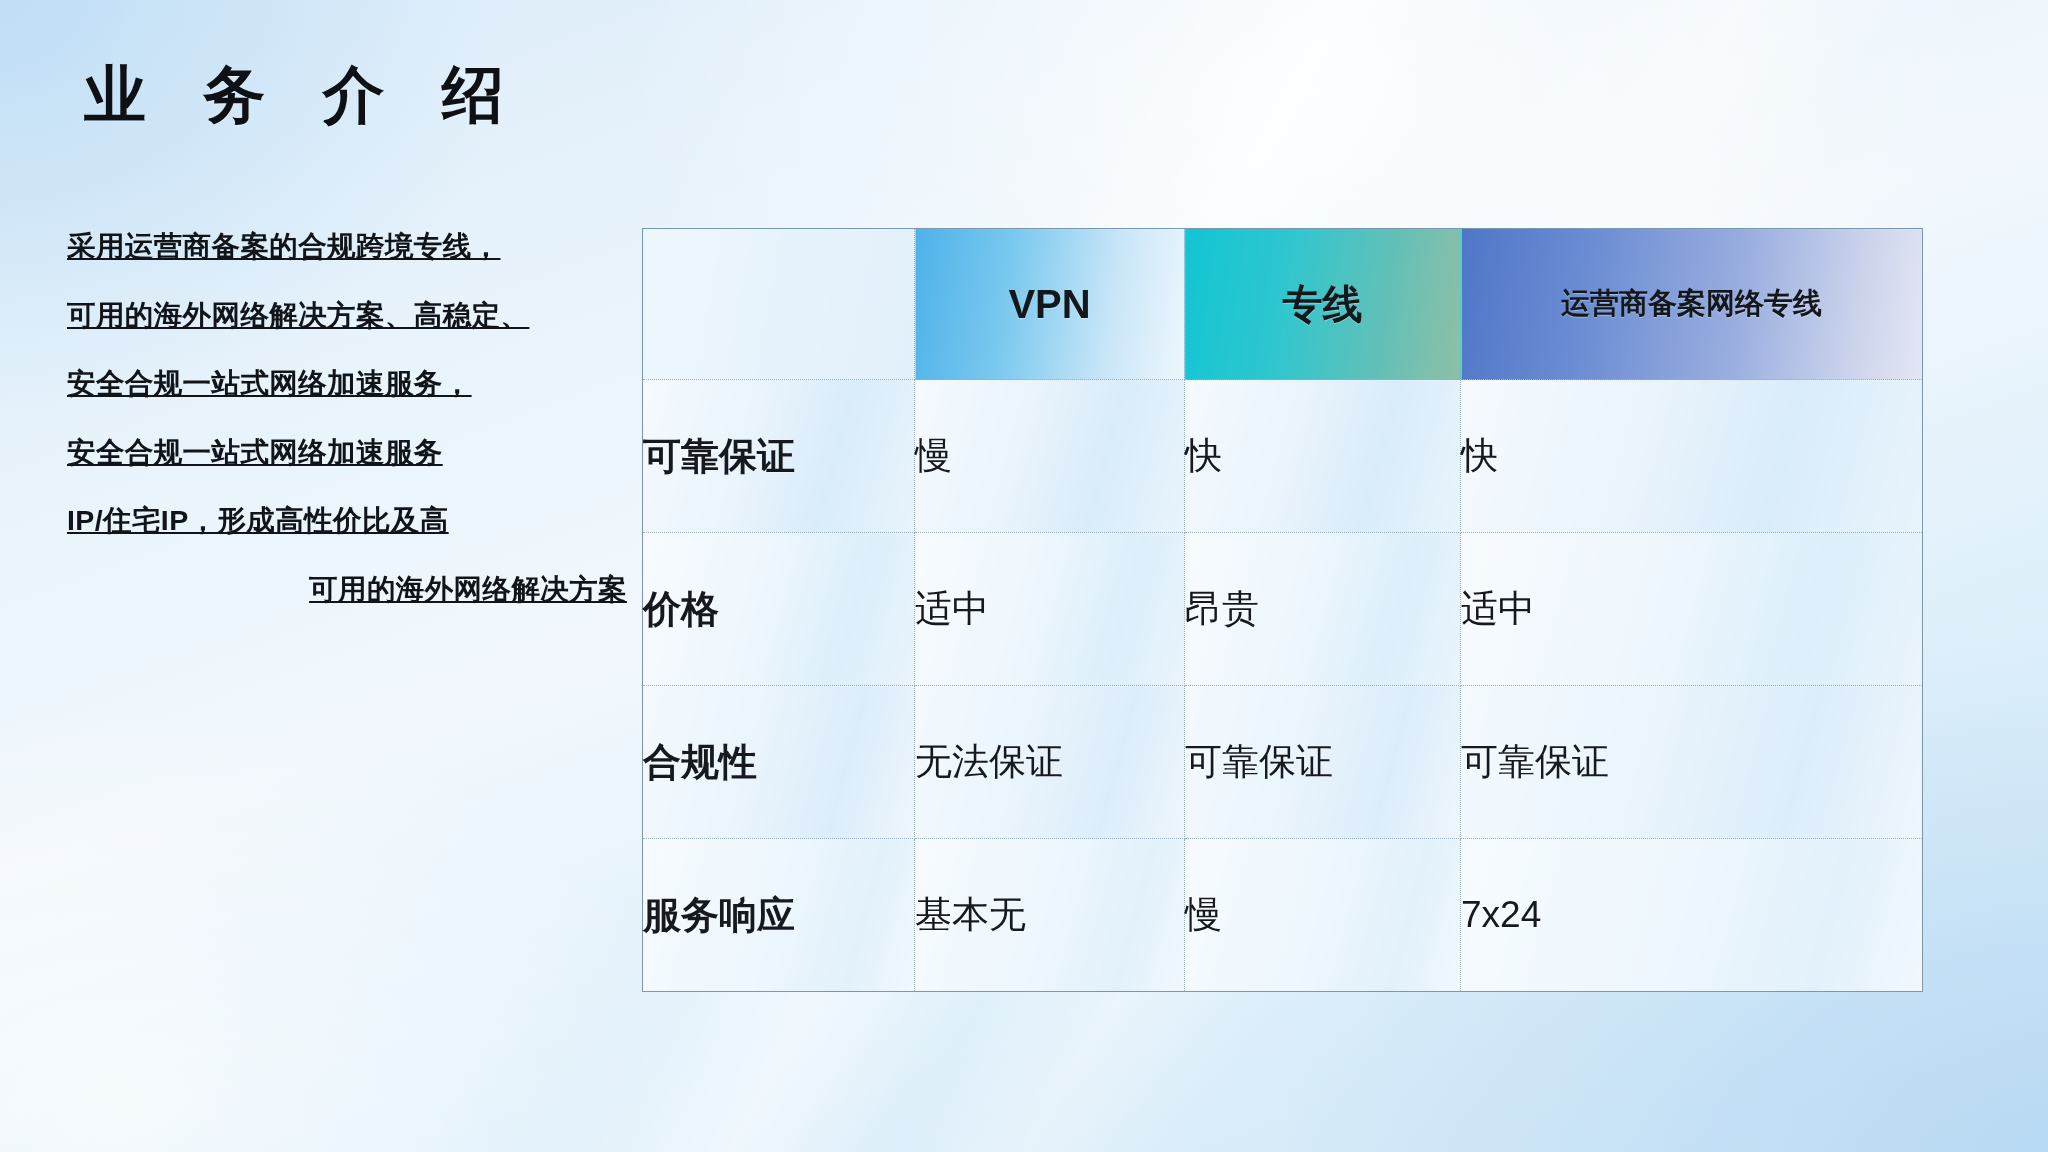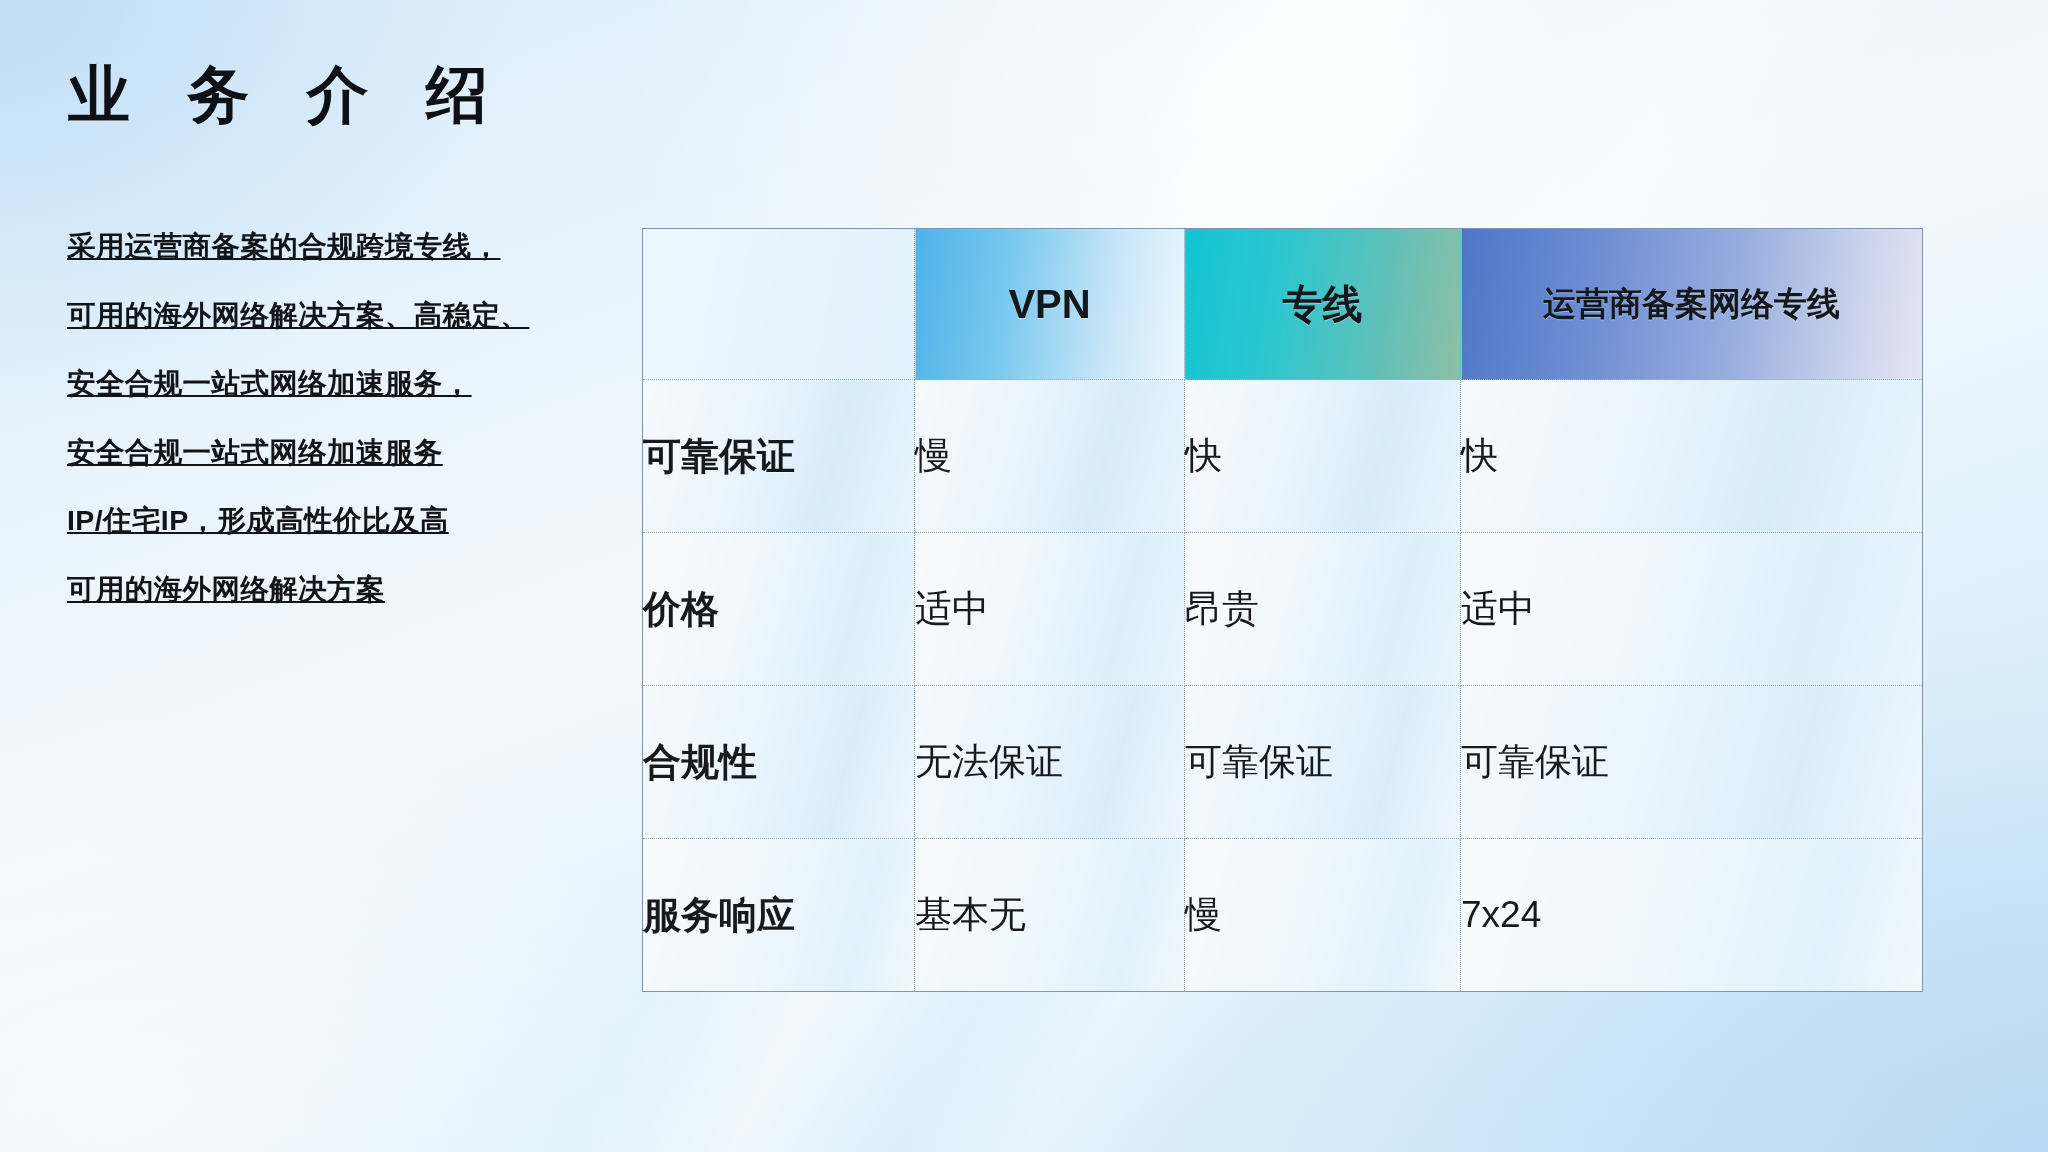--- a/index.html
+++ b/index.html
@@ -25,39 +25,39 @@
     background:radial-gradient(ellipse at 0% 0%, rgba(176,214,243,.65) 0%, rgba(176,214,243,0) 70%);
   }
   #slide:after{
     content:"";position:absolute;right:0;bottom:0;width:760px;height:520px;
     background:radial-gradient(ellipse at 100% 100%, rgba(168,208,240,.60) 0%, rgba(168,208,240,0) 72%);
   }
 
   .layer{position:relative;z-index:3;}
 
   #title{
-    position:absolute;left:68px;top:62px;
+    position:absolute;left:84px;top:62px;
     font-size:62px;font-weight:700;color:#0d1116;
     letter-spacing:20px;
     line-height:1.05;
     text-shadow:0 1px 0 rgba(255,255,255,.45);
   }
 
   #intro{
     position:absolute;left:67px;top:232px;width:560px;
   }
   #intro .ln{
     font-size:28.5px;font-weight:700;color:#111418;
     line-height:1.0;
     margin-bottom:40px;
     white-space:nowrap;
     letter-spacing:.4px;
     text-decoration:underline;
   }
-  #intro .ln:last-child{margin-bottom:13px;}
+  #intro .ln:last-child{margin-bottom:13px;text-align:right;}
 
   
   #cmp-table{
     position:absolute;left:642px;top:228px;
     width:1280px;
     border-collapse:collapse;
     border:1px solid #7b97ae;
     table-layout:fixed;
   }
   #cmp-table col.c0{width:272px;}
@@ -78,21 +78,21 @@
     height:150px;
     font-size:40px;font-weight:700;color:#13181d;
     border-bottom:1px dotted #8fa5b7;
     text-shadow:0 1px 1px rgba(255,255,255,.35);
   }
   th.h-blank{background:linear-gradient(100deg,#ecf6fd 0%,#e2f0fb 100%);}
   th.h-vpn{background:linear-gradient(98deg,#4eb2e9 0%,#79c8ee 34%,#c9e6f8 72%,#edf7fd 100%);}
   th.h-line{background:linear-gradient(98deg,#12c5d3 0%,#2ec6cf 35%,#63c0b7 72%,#8ebfa6 100%);}
   th.h-carrier{
     background:linear-gradient(98deg,#4f76c8 0%,#6c8dd3 28%,#9aaedf 60%,#ccd4ec 85%,#e4e6f4 100%);
-    font-size:33px;
+    font-size:29px;
   }
 
   tbody td{
     height:152px;
     font-size:37px;
     color:#16191d;
     font-weight:400;
     text-shadow:0 1px 1px rgba(255,255,255,.30);
   }
   tbody td.rowlabel{font-weight:700;font-size:38px;}

